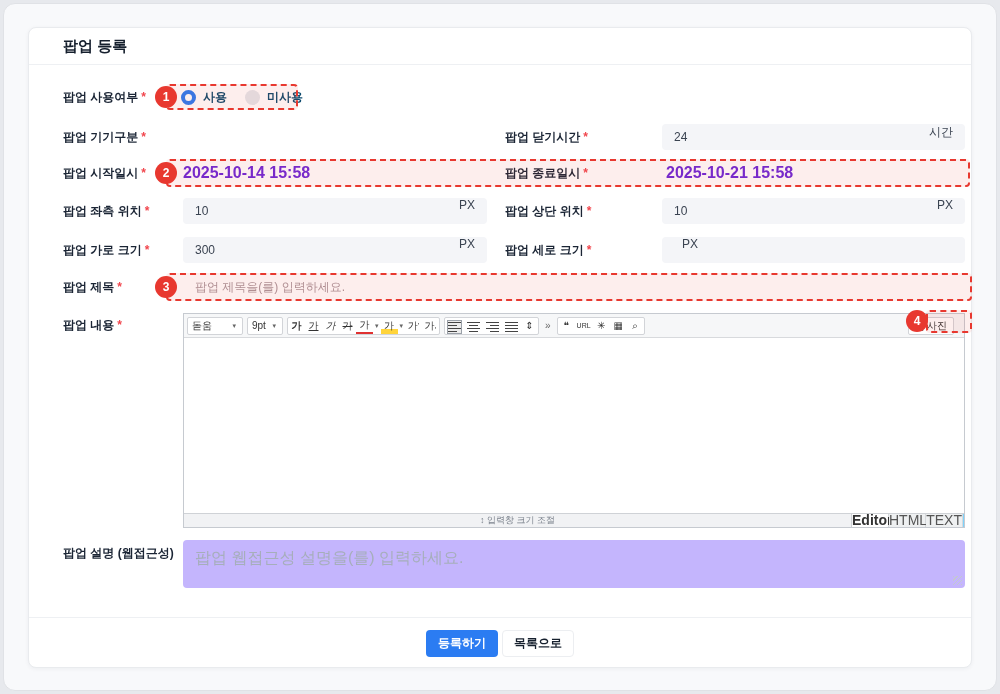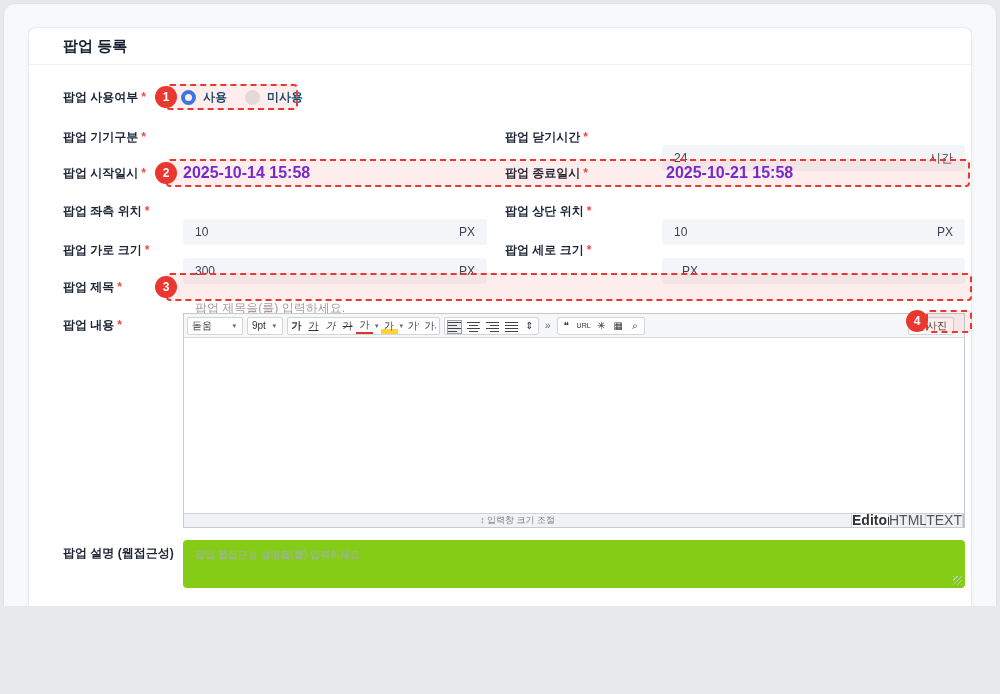--- a/index.html
+++ b/index.html
@@ -1,32 +1,32 @@
 <!DOCTYPE html>
 <html><head>
 <meta charset="utf-8">
 <style>
   * { margin:0; padding:0; box-sizing:border-box; }
   html,body { width:1000px; height:694px; }
   body { font-family:"Liberation Sans","DejaVu Sans",sans-serif; background:#e7e9ed; position:relative; }
-  .stage { position:absolute; inset:0; width:1000px; height:606px; overflow:hidden; }
+  .stage { position:absolute; inset:0; width:1000px; height:694px; overflow:hidden; }
   .frame { position:absolute; left:3px; top:3px; width:994px; height:688px; background:#f8f9fb; border:1px solid #e0e2e6; border-radius:12px; }
   .card  { position:absolute; left:28px; top:27px; width:944px; height:641px; background:#ffffff; border:1px solid #e9ebee; border-radius:8px; box-shadow:0 1px 4px rgba(20,30,50,.05); }
   .card-title { position:absolute; left:63px; top:37px; font-size:15px; font-weight:700; color:#151f2d; }
   .divider { position:absolute; left:29px; width:942px; height:1px; background:#eef0f3; }
   .lbl { position:absolute; font-size:12px; font-weight:700; color:#1b2535; line-height:14px; white-space:nowrap; }
   .req { color:#f1464d; margin-left:3px; font-weight:700; }
   
   .rgroup { position:absolute; display:flex; align-items:center; }
   .ropt { display:flex; align-items:center; margin-right:18px; cursor:pointer; }
   .rdot { width:15px; height:15px; border-radius:50%; background:#e4e7ec; margin-right:7px; }
   .rdot.on { background:#fff; border:4.5px solid #2b7cf2; }
   .rtext { font-size:12px; font-weight:700; color:#0c4a6e; }
   
-  .fld { position:absolute; height:26px; display:flex; align-items:center; background:#f4f5f8; border-radius:4px; padding:0 12px;margin-top:21px; }
+  .fld { position:absolute; height:26px; display:flex; background:#f4f5f8; border-radius:4px; padding:0 12px; }
   .fld.clear { background:transparent; }
   .fld input { flex:1; min-width:0; border:0; outline:none; background:transparent; font-family:inherit; font-size:12px; color:#3a4351; padding:0; }
   .fld input::placeholder { color:#ab969c; opacity:1; }
   .sfx { font-size:12px; color:#3a4351; margin-left:8px; }
   .dval { position:absolute; font-size:16px; color:#6d28d9; line-height:26px; white-space:nowrap;font-weight:bold; }
   
   .hl { position:absolute; border:2px dashed #e8382f; border-radius:4px; background:rgba(235,62,52,.09); pointer-events:none; z-index:4; }
   .badge { position:absolute; width:22px; height:22px; border-radius:50%; background:#e8382f; color:#fff; font-size:12px; font-weight:700; display:flex; align-items:center; justify-content:center; z-index:5; }
   
   .editor { position:absolute; left:183px; top:313px; width:782px; height:215px; border:1px solid #c6cad0; background:#fff; }
@@ -51,21 +51,21 @@
   .ai.justify { background-size:13px 1px,13px 1px,13px 1px,13px 1px; background-position:0 1px,0 4px,0 7px,0 10px; }
   .ai.activebox { outline:1px solid #9aa0a8; background-color:#ececec; }
   .photo-btn { position:absolute; right:10px; top:3px; height:18px; display:flex; align-items:center; gap:3px; border:1px solid #d2d4d8; background:#fff; padding:0 6px; font-size:10px; color:#333; border-radius:2px; cursor:pointer; }
   .ebody { height:175px; background:#fff; }
   .efoot { height:14px; display:flex; border-top:1px solid #cfd2d6; background:#7dd3fc; }
   .eresize { width:668px; background:#f1f2f4; border-right:1px solid #cfd2d6; font-size:9px; color:#7b828c; text-align:center; line-height:12px; cursor:row-resize; }
   .etab { width:37px; text-align:right; font-size:14px; color:#555; line-height:12px; border-right:1px solid #d6d9dc; background:#eef0f1; cursor:pointer; }
   .etab.active { background:#fff; color:#333; font-weight:700; }
   
   .desc-wrap { position:absolute; left:183px; top:540px; width:782px; height:48px; }
-  .desc-wrap textarea { width:100%; height:100%; background:#84cc16; border:0; border-radius:4px; resize:none; outline:none; font-family:inherit; font-size:10px; color:#3a4351; padding:8px 12px; }
+  .desc-wrap textarea { width:100%; height:100%; background:#c4b5fd; border:0; border-radius:4px; resize:none; outline:none; font-family:inherit; font-size:16px; color:#3a4351; padding:8px 12px; }
   .desc-wrap textarea::placeholder { color:#a6aebb; opacity:1; }
   .grip { position:absolute; right:3px; bottom:3px; width:9px; height:9px; background:repeating-linear-gradient(-45deg,#c3c8d0 0 1px,transparent 1px 3px); }
   
   .btn-row { position:absolute; left:0; top:630px; width:1000px; display:flex; justify-content:center; gap:4px; }
   .btn { height:27px; padding:0 11px; border-radius:4px; font-size:12px; font-weight:700; display:flex; align-items:center; cursor:pointer; border:1px solid transparent; }
   .btn.primary { background:#2b7cf2; color:#fff; }
   .btn.ghost { background:#fff; color:#16202e; border-color:#eceef1; }
 </style>
 </head>
 <body>
@@ -188,13 +188,17 @@
   <div class="badge" style="left:906px;top:310px">4</div>
 
   <div class="lbl" style="left:63px;top:546px"><span>팝업 설명 (웹접근성)</span></div>
   <div class="desc-wrap">
     <textarea placeholder="팝업 웹접근성 설명을(를) 입력하세요." style=""></textarea>
     <span class="grip"></span>
   </div>
 
   <div class="divider" style="top:617px"></div>
 
+  <div class="btn-row">
+    <button class="btn primary">등록하기</button>
+    <button class="btn ghost">목록으로</button>
+  </div>
 </div>
 
 </body></html>

